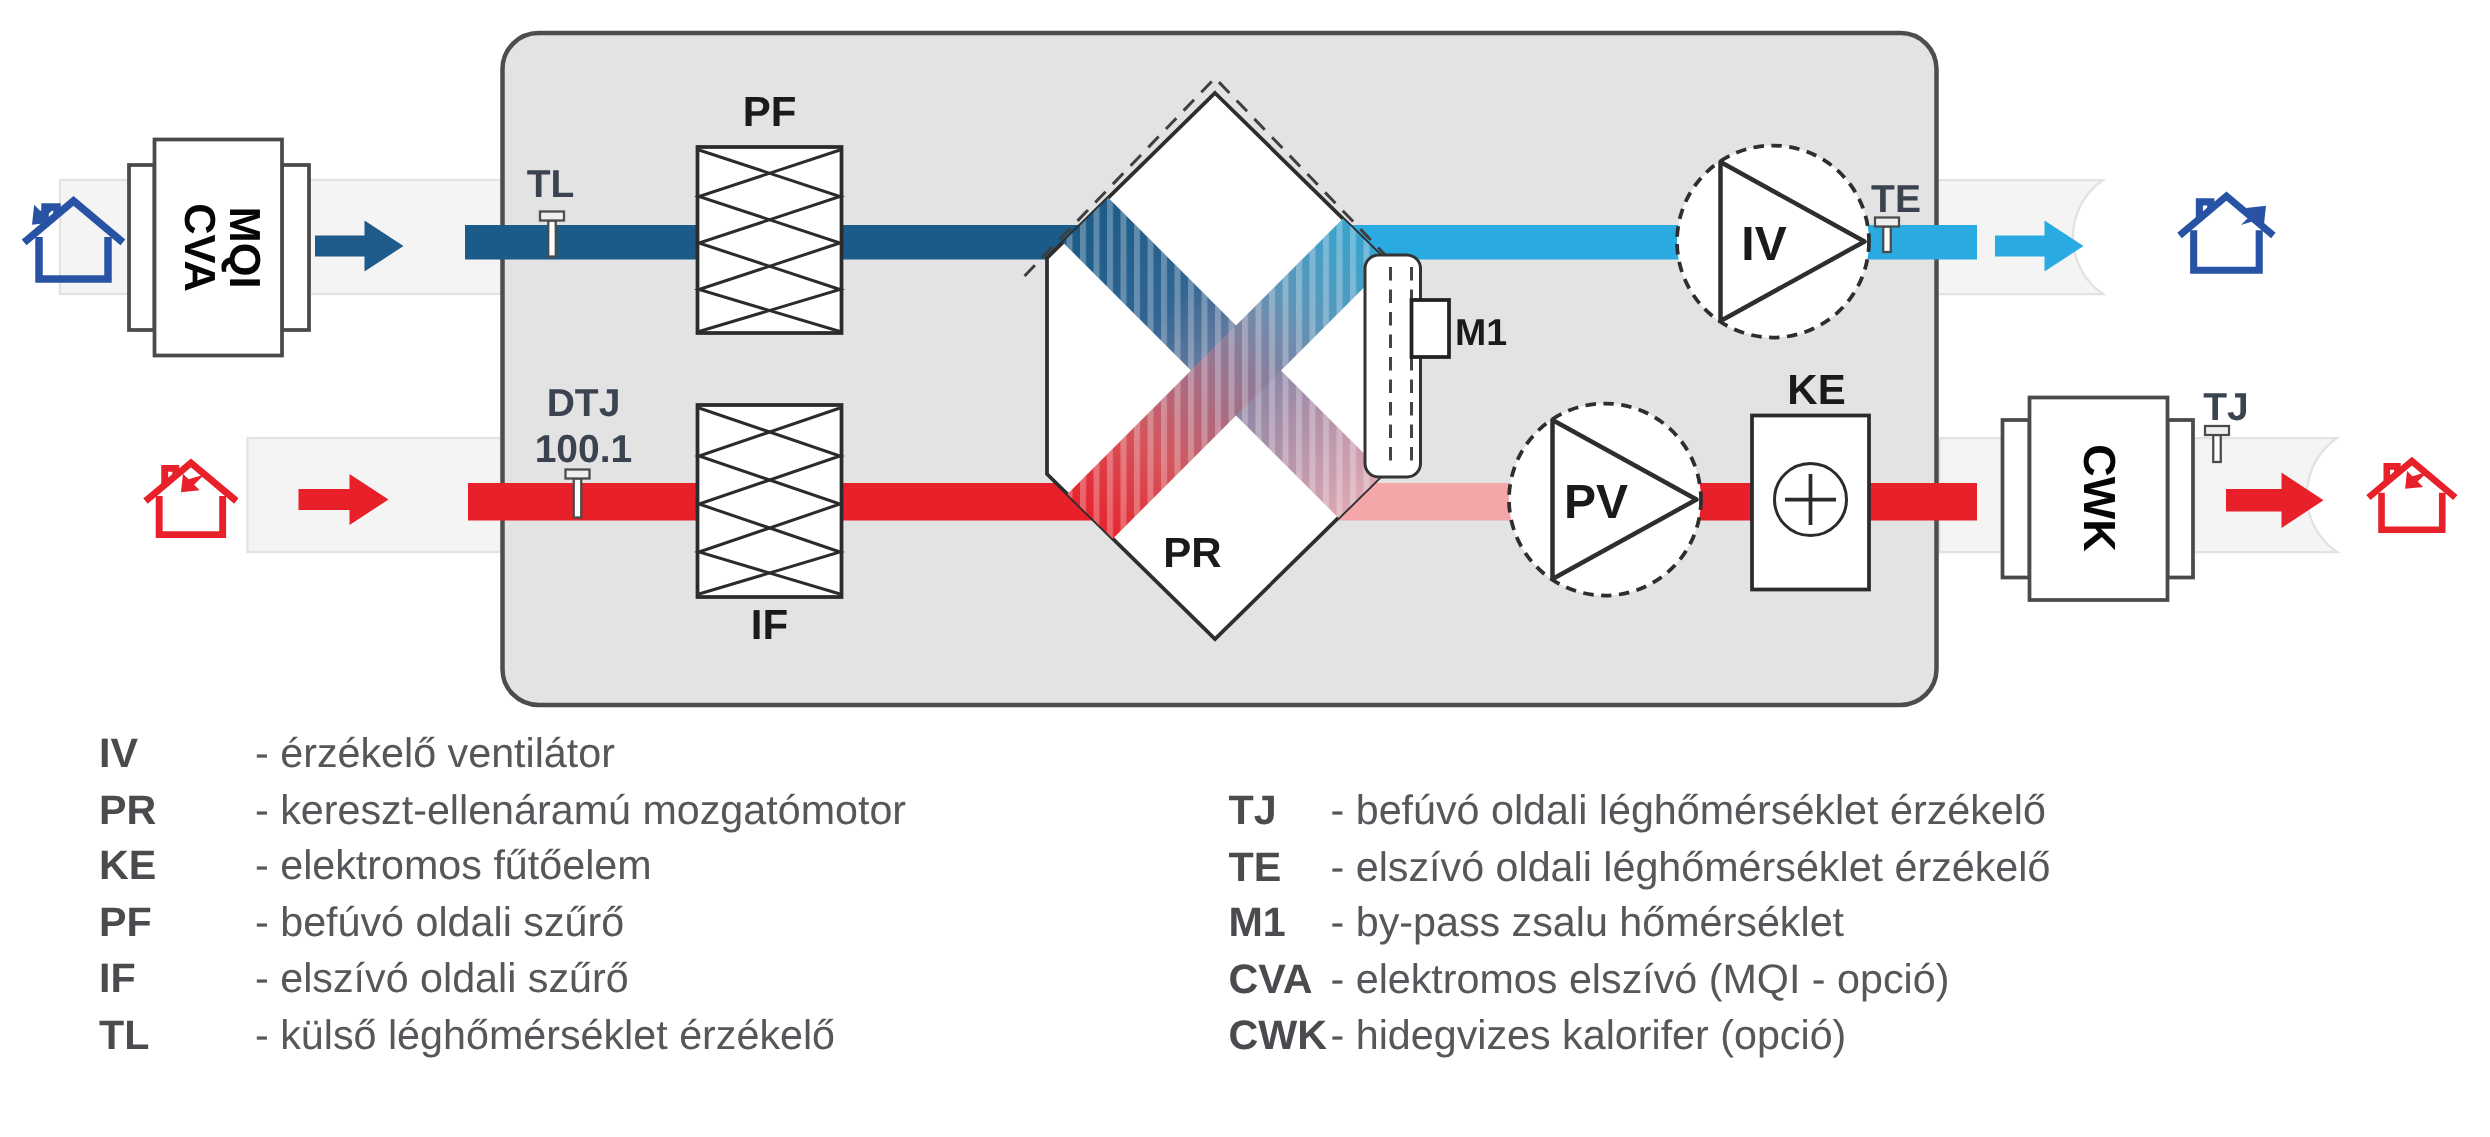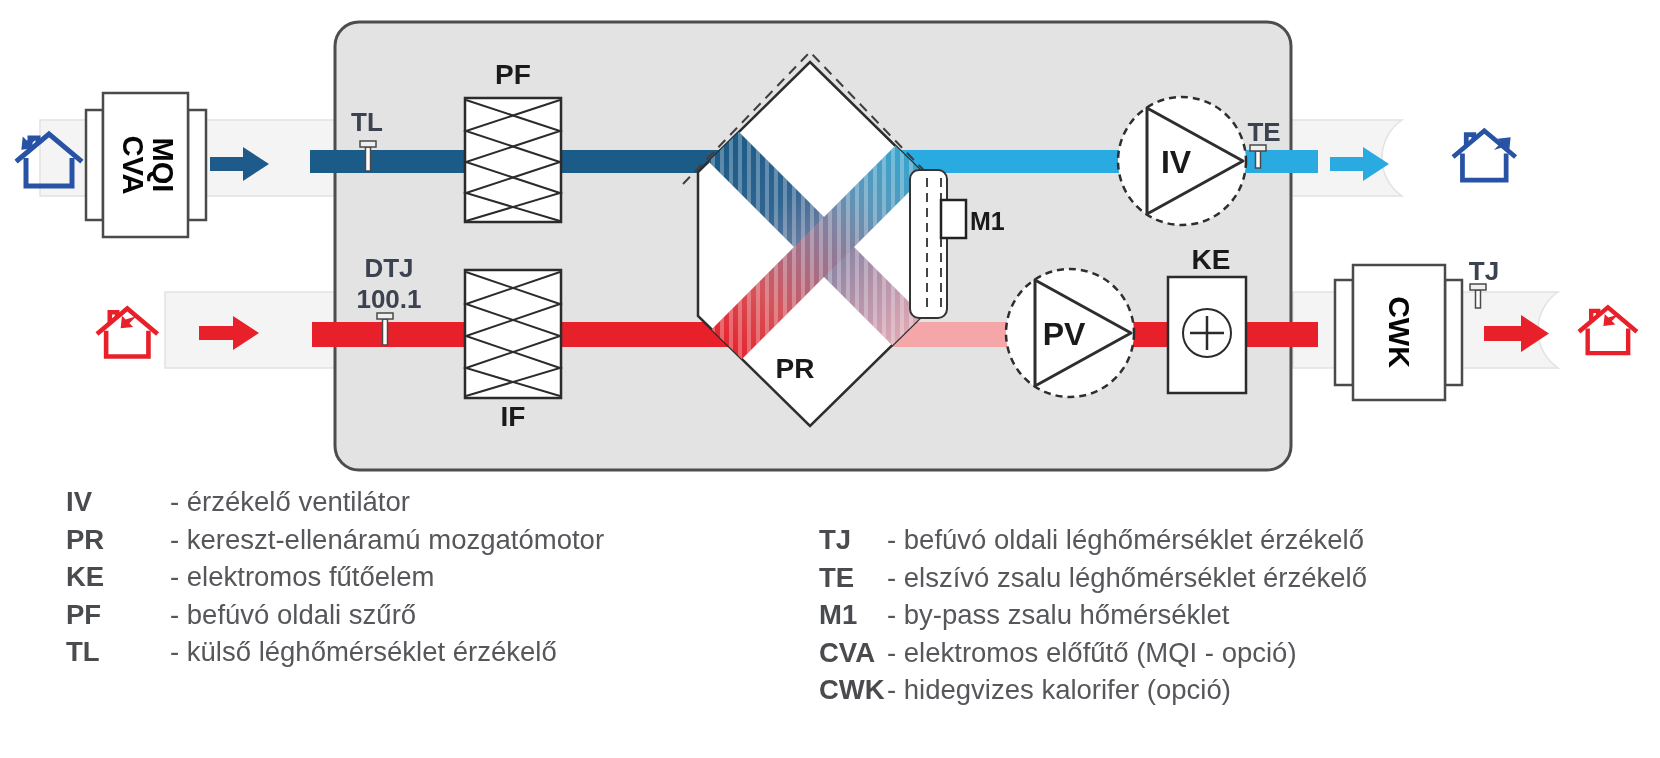--- a/index.html
+++ b/index.html
@@ -183,22 +183,23 @@
     <use href="#barrow" transform="translate(1622,318) rotate(135) scale(0.72)" fill="#E8202A"></use>
   </g>
 </svg>
 </div>
 
 <div class="legend legend-left">
   <div class="lrow"><span class="lkey">IV</span><span class="ldesc">- érzékelő ventilátor</span></div>
   <div class="lrow"><span class="lkey">PR</span><span class="ldesc">- kereszt-ellenáramú mozgatómotor</span></div>
   <div class="lrow"><span class="lkey">KE</span><span class="ldesc">- elektromos fűtőelem</span></div>
   <div class="lrow"><span class="lkey">PF</span><span class="ldesc">- befúvó oldali szűrő</span></div>
+  <div class="lrow"><span class="lkey">IF</span><span class="ldesc">- elszívó oldali szűrő</span></div>
   <div class="lrow"><span class="lkey">TL</span><span class="ldesc">- külső léghőmérséklet érzékelő</span></div>
 </div>
 
 <div class="legend legend-right">
   <div class="lrow"><span class="lkey">TJ</span><span class="ldesc">- befúvó oldali léghőmérséklet érzékelő</span></div>
-  <div class="lrow"><span class="lkey">TE</span><span class="ldesc">- elszívó zsalu léghőmérséklet érzékelő</span></div>
+  <div class="lrow"><span class="lkey">TE</span><span class="ldesc">- elszívó oldali léghőmérséklet érzékelő</span></div>
   <div class="lrow"><span class="lkey">M1</span><span class="ldesc">- by-pass zsalu hőmérséklet</span></div>
-  <div class="lrow"><span class="lkey">CVA</span><span class="ldesc">- elektromos előfűtő (MQI - opció)</span></div>
+  <div class="lrow"><span class="lkey">CVA</span><span class="ldesc">- elektromos elszívó (MQI - opció)</span></div>
   <div class="lrow"><span class="lkey">CWK</span><span class="ldesc">- hidegvizes kalorifer (opció)</span></div>
 </div>
 
 </body></html>

